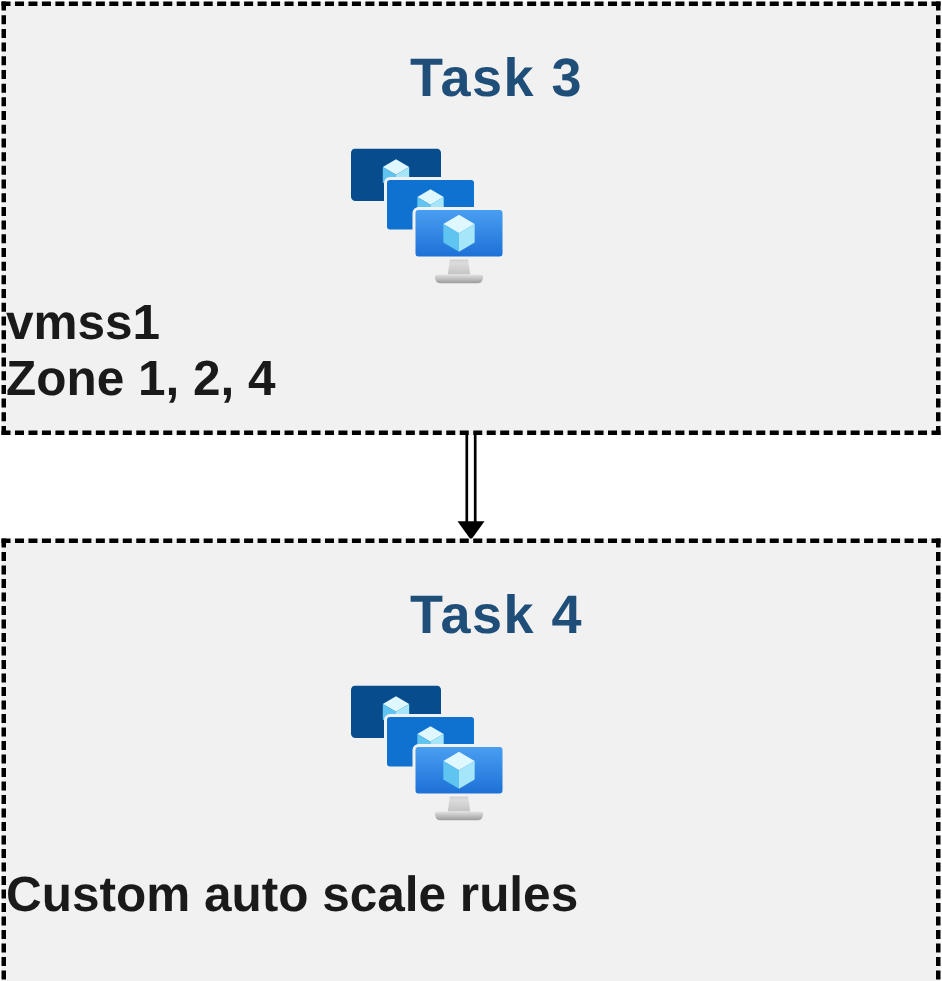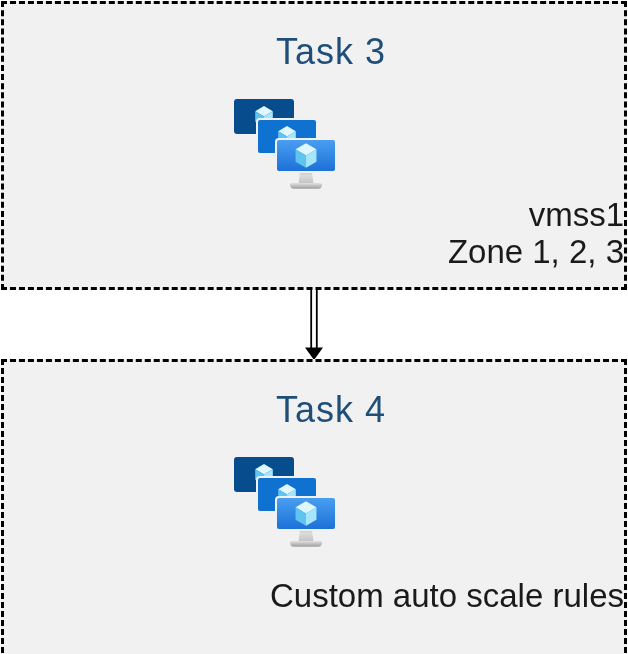--- a/index.html
+++ b/index.html
@@ -10,20 +10,21 @@
     overflow: hidden;
     font-family: "Liberation Sans", "DejaVu Sans", sans-serif;
   }
   .box {
     position: absolute;
     left: 1px;
     width: 626px;
     background: #F1F1F1;
     border: 3px dashed #000000;
     box-sizing: border-box;
+    font-weight: bold;
   }
   .box-top    { top: 1px;   height: 289px; }
   .box-bottom { top: 359px; height: 348px; }
   .box-title {
     position: absolute;
     top: 27px; left: 0; width: 100%;
     text-align: center;
     font-size: 36px;
     letter-spacing: 1px;
     color: #1F4E79;
@@ -31,21 +32,21 @@
     white-space: nowrap;
   }
   .vmss-svg {
     position: absolute;
     top: 95px; left: 230px;
     width: 104px; height: 92px;
   }
   .box-text {
     position: absolute;
     left: 0; width: 100%;
-    text-align: right;
+    text-align: left;
     font-size: 33px;
     line-height: 37px;
     color: #1A1A1A;
     white-space: nowrap;
   }
   .box-top .box-text    { top: 192px; }
   .box-bottom .box-text { top: 215px; }
   .arrow-svg {
     position: absolute;
     left: 302px; top: 290px;
@@ -89,21 +90,21 @@
   </defs>
 </svg>
 
 <div class="box box-top">
   <div class="box-title">Task 3</div>
   <svg class="vmss-svg" viewBox="0 0 104 92" aria-hidden="true">
     <use href="#vmss"></use>
   </svg>
   <div class="box-text">
     <div>vmss1</div>
-    <div>Zone 1, 2, 3</div>
+    <div>Zone 1, 2, 4</div>
   </div>
 </div>
 
 <svg class="arrow-svg" viewBox="0 0 24 70" aria-hidden="true">
   <line x1="9.2" y1="0" x2="9.2" y2="59" stroke="#000000" stroke-width="1.8"></line>
   <line x1="14.8" y1="0" x2="14.8" y2="59" stroke="#000000" stroke-width="1.8"></line>
   <polygon points="12,70 3,57.5 21,57.5" fill="#000000"></polygon>
 </svg>
 
 <div class="box box-bottom">

